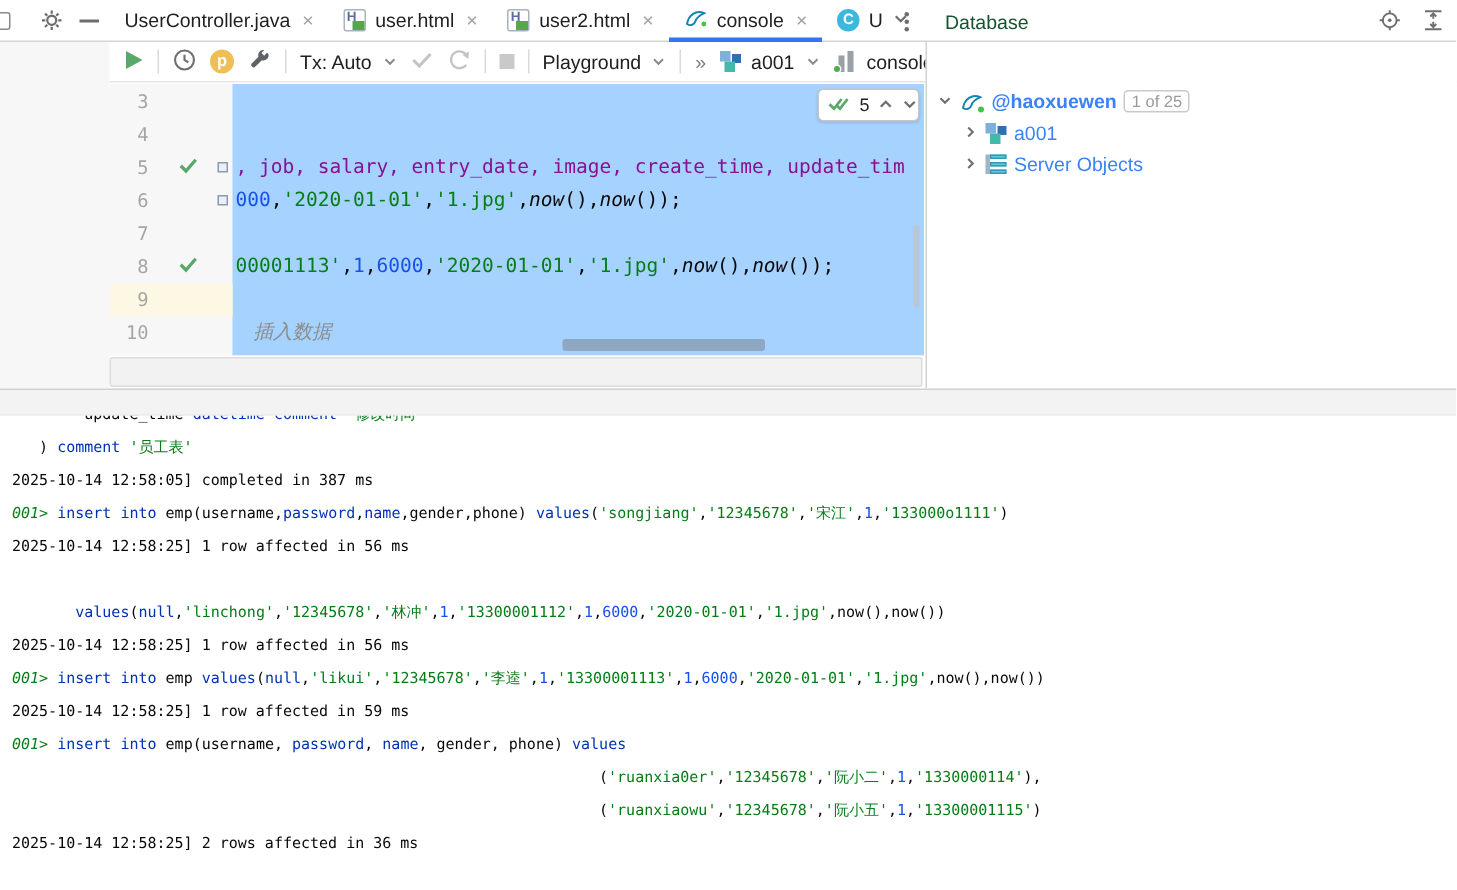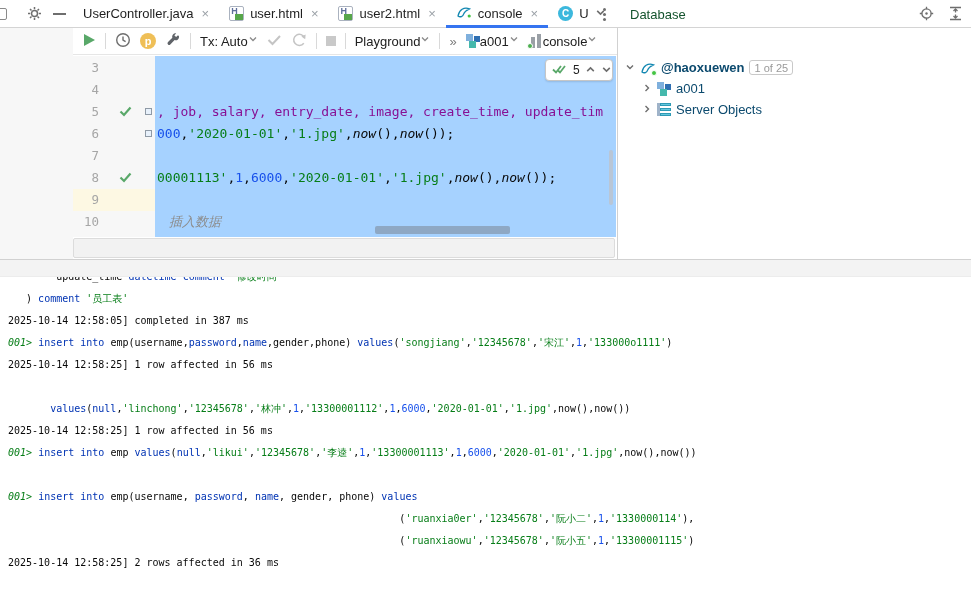--- a/index.html
+++ b/index.html
@@ -26,21 +26,21 @@
            box-shadow:0 5px 0 #6e6e6e, 0 10px 0 #6e6e6e; }
   .db-title { position:absolute; left:630px; top:7px; font-size:13px; color:#14532d; }
   .db-head-icons { position:absolute; right:8px; top:6px; display:flex; gap:14px; }
   
   .toolrow { position:absolute; left:73px; top:28px; width:898px; height:27px; background:#fff; border-bottom:1px solid #e6e6e6; }
   .tool-group { position:absolute; top:0; height:26px; display:flex; align-items:center; gap:9px; }
   .tg-editor { left:10px; }
   .tg-db { left:582px; }
   .sep { width:1px; height:16px; background:#d9d9d9; }
   .lbl { color:#202020; }
-  .ddl { display:flex; align-items:flex-start; gap:0; }
+  .ddl { display:flex; align-items:center; gap:7px; }
   .pcircle { width:16px; height:16px; border-radius:50%; background:#efbf57; color:#fff; font-size:11px; font-weight:bold;
              display:flex; align-items:center; justify-content:center; }
   .stop-sq { width:10px; height:10px; background:#c9c9c9; }
   .chevtxt { color:#7c7c7c; font-size:13px; }
   .plus-wrap { position:relative; width:14px; height:16px; }
   .plus-wrap .pl { position:absolute; left:0; top:-2px; font-size:16px; color:#444; }
   .plus-wrap .caret { position:absolute; right:-2px; bottom:0; width:0; height:0; border-left:3px solid transparent; border-right:3px solid transparent; border-top:4px solid #666; }
   .schema-ic { position:relative; width:14px; height:14px; }
   .schema-ic i { position:absolute; display:block; }
   .sess-ic { position:relative; width:15px; height:14px; }
@@ -70,21 +70,21 @@
   .vthumb { position:absolute; left:609px; top:150px; width:4px; height:55px; background:#b9c6d6; border-radius:2px; z-index:4; }
   
   .resultstrip { position:absolute; left:73px; top:238px; width:542px; height:20px; background:#f2f2f2; border:1px solid #dcdcdc; border-radius:2px; }
   .console { position:absolute; left:0; top:259px; width:858px; height:334px; background:#fff; overflow:hidden;
              font-family:"DejaVu Sans Mono","Liberation Mono",monospace; font-size:10px; }
   .kline { position:absolute; left:8px; height:22px; line-height:22px; white-space:pre; }
   .band { position:absolute; left:0; top:259px; width:971px; height:18px; background:#f3f3f3; border-top:1px solid #d1d1d1; border-bottom:1px solid #ececec; z-index:3; }
   
   .dbpanel { position:absolute; left:617px; top:28px; width:354px; height:231px; background:#fff; border-left:1px solid #d1d1d1; }
   .trow { position:absolute; left:0; height:21px; display:flex; align-items:center; gap:5px; }
-  .trow .name { font-size:13px; color:#0c4a6e; }
+  .trow .name { font-size:13px; color:#3b82f6; }
   .badge { border:1px solid #c9c9c9; border-radius:3px; color:#9a9a9a; font-size:11px; padding:0 4px; height:15px; line-height:14px; }
   .mysql-wrap { position:relative; width:16px; height:14px; }
   .mysql-dot { position:absolute; right:-1px; bottom:-1px; width:6px; height:6px; border-radius:50%; background:#43c443; border:1px solid #fff; }
   .so-ic { position:relative; width:14px; height:13px; }
   .so-ic i { position:absolute; left:3px; width:11px; height:3px; background:#63c7dd; border:0.5px solid #2e9ab5; }
   .so-bar { position:absolute; left:0; top:0; width:3px; height:13px; background:#9fb3c9; }
 </style>
 </head>
 <body>
 
@@ -421,20 +421,21 @@
 
   <div class="console" id="console-out">
       <div class="kline" style="top: 7px;"><span class="seg-p">        update_time </span><span class="seg-k">datetime</span><span class="seg-p"> </span><span class="seg-k">comment</span><span class="seg-p"> </span><span class="seg-s">'修改时间'</span></div>
       <div class="kline" style="top: 29px;"><span class="seg-p">   ) </span><span class="seg-k">comment</span><span class="seg-p"> </span><span class="seg-s">'员工表'</span></div>
       <div class="kline" style="top: 51px;"><span class="seg-p">2025-10-14 12:58:05] completed in 387 ms</span></div>
       <div class="kline" style="top: 73px;"><span class="seg-m">001&gt;</span><span class="seg-p"> </span><span class="seg-k">insert into</span><span class="seg-p"> emp(username,</span><span class="seg-k">password</span><span class="seg-p">,</span><span class="seg-k">name</span><span class="seg-p">,gender,phone) </span><span class="seg-k">values</span><span class="seg-p">(</span><span class="seg-s">'songjiang'</span><span class="seg-p">,</span><span class="seg-s">'12345678'</span><span class="seg-p">,</span><span class="seg-s">'宋江'</span><span class="seg-p">,</span><span class="seg-n">1</span><span class="seg-p">,</span><span class="seg-s">'133000o1111'</span><span class="seg-p">)</span></div>
       <div class="kline" style="top: 95px;"><span class="seg-p">2025-10-14 12:58:25] 1 row affected in 56 ms</span></div>
       <div class="kline" style="top: 139px;"><span class="seg-p">       </span><span class="seg-k">values</span><span class="seg-p">(</span><span class="seg-k">null</span><span class="seg-p">,</span><span class="seg-s">'linchong'</span><span class="seg-p">,</span><span class="seg-s">'12345678'</span><span class="seg-p">,</span><span class="seg-s">'林冲'</span><span class="seg-p">,</span><span class="seg-n">1</span><span class="seg-p">,</span><span class="seg-s">'13300001112'</span><span class="seg-p">,</span><span class="seg-n">1</span><span class="seg-p">,</span><span class="seg-n">6000</span><span class="seg-p">,</span><span class="seg-s">'2020-01-01'</span><span class="seg-p">,</span><span class="seg-s">'1.jpg'</span><span class="seg-p">,now(),now())</span></div>
       <div class="kline" style="top: 161px;"><span class="seg-p">2025-10-14 12:58:25] 1 row affected in 56 ms</span></div>
       <div class="kline" style="top: 183px;"><span class="seg-m">001&gt;</span><span class="seg-p"> </span><span class="seg-k">insert into</span><span class="seg-p"> emp </span><span class="seg-k">values</span><span class="seg-p">(</span><span class="seg-k">null</span><span class="seg-p">,</span><span class="seg-s">'likui'</span><span class="seg-p">,</span><span class="seg-s">'12345678'</span><span class="seg-p">,</span><span class="seg-s">'李逵'</span><span class="seg-p">,</span><span class="seg-n">1</span><span class="seg-p">,</span><span class="seg-s">'13300001113'</span><span class="seg-p">,</span><span class="seg-n">1</span><span class="seg-p">,</span><span class="seg-n">6000</span><span class="seg-p">,</span><span class="seg-s">'2020-01-01'</span><span class="seg-p">,</span><span class="seg-s">'1.jpg'</span><span class="seg-p">,now(),now())</span></div>
+      <div class="kline" style="top: 205px;"><span class="seg-p">2025-10-14 12:58:25] 1 row affected in 59 ms</span></div>
       <div class="kline" style="top: 227px;"><span class="seg-m">001&gt;</span><span class="seg-p"> </span><span class="seg-k">insert into</span><span class="seg-p"> emp(username, </span><span class="seg-k">password</span><span class="seg-p">, </span><span class="seg-k">name</span><span class="seg-p">, gender, phone) </span><span class="seg-k">values</span></div>
       <div class="kline" style="top: 249px;"><span class="seg-p">                                                                 </span><span class="seg-p">(</span><span class="seg-s">'ruanxia0er'</span><span class="seg-p">,</span><span class="seg-s">'12345678'</span><span class="seg-p">,</span><span class="seg-s">'阮小二'</span><span class="seg-p">,</span><span class="seg-n">1</span><span class="seg-p">,</span><span class="seg-s">'1330000114'</span><span class="seg-p">),</span></div>
       <div class="kline" style="top: 271px;"><span class="seg-p">                                                                 </span><span class="seg-p">(</span><span class="seg-s">'ruanxiaowu'</span><span class="seg-p">,</span><span class="seg-s">'12345678'</span><span class="seg-p">,</span><span class="seg-s">'阮小五'</span><span class="seg-p">,</span><span class="seg-n">1</span><span class="seg-p">,</span><span class="seg-s">'13300001115'</span><span class="seg-p">)</span></div>
       <div class="kline" style="top: 293px;"><span class="seg-p">2025-10-14 12:58:25] 2 rows affected in 36 ms</span></div>
     </div>
   <div class="band"></div>
 
 </div>
 
 </body></html>

